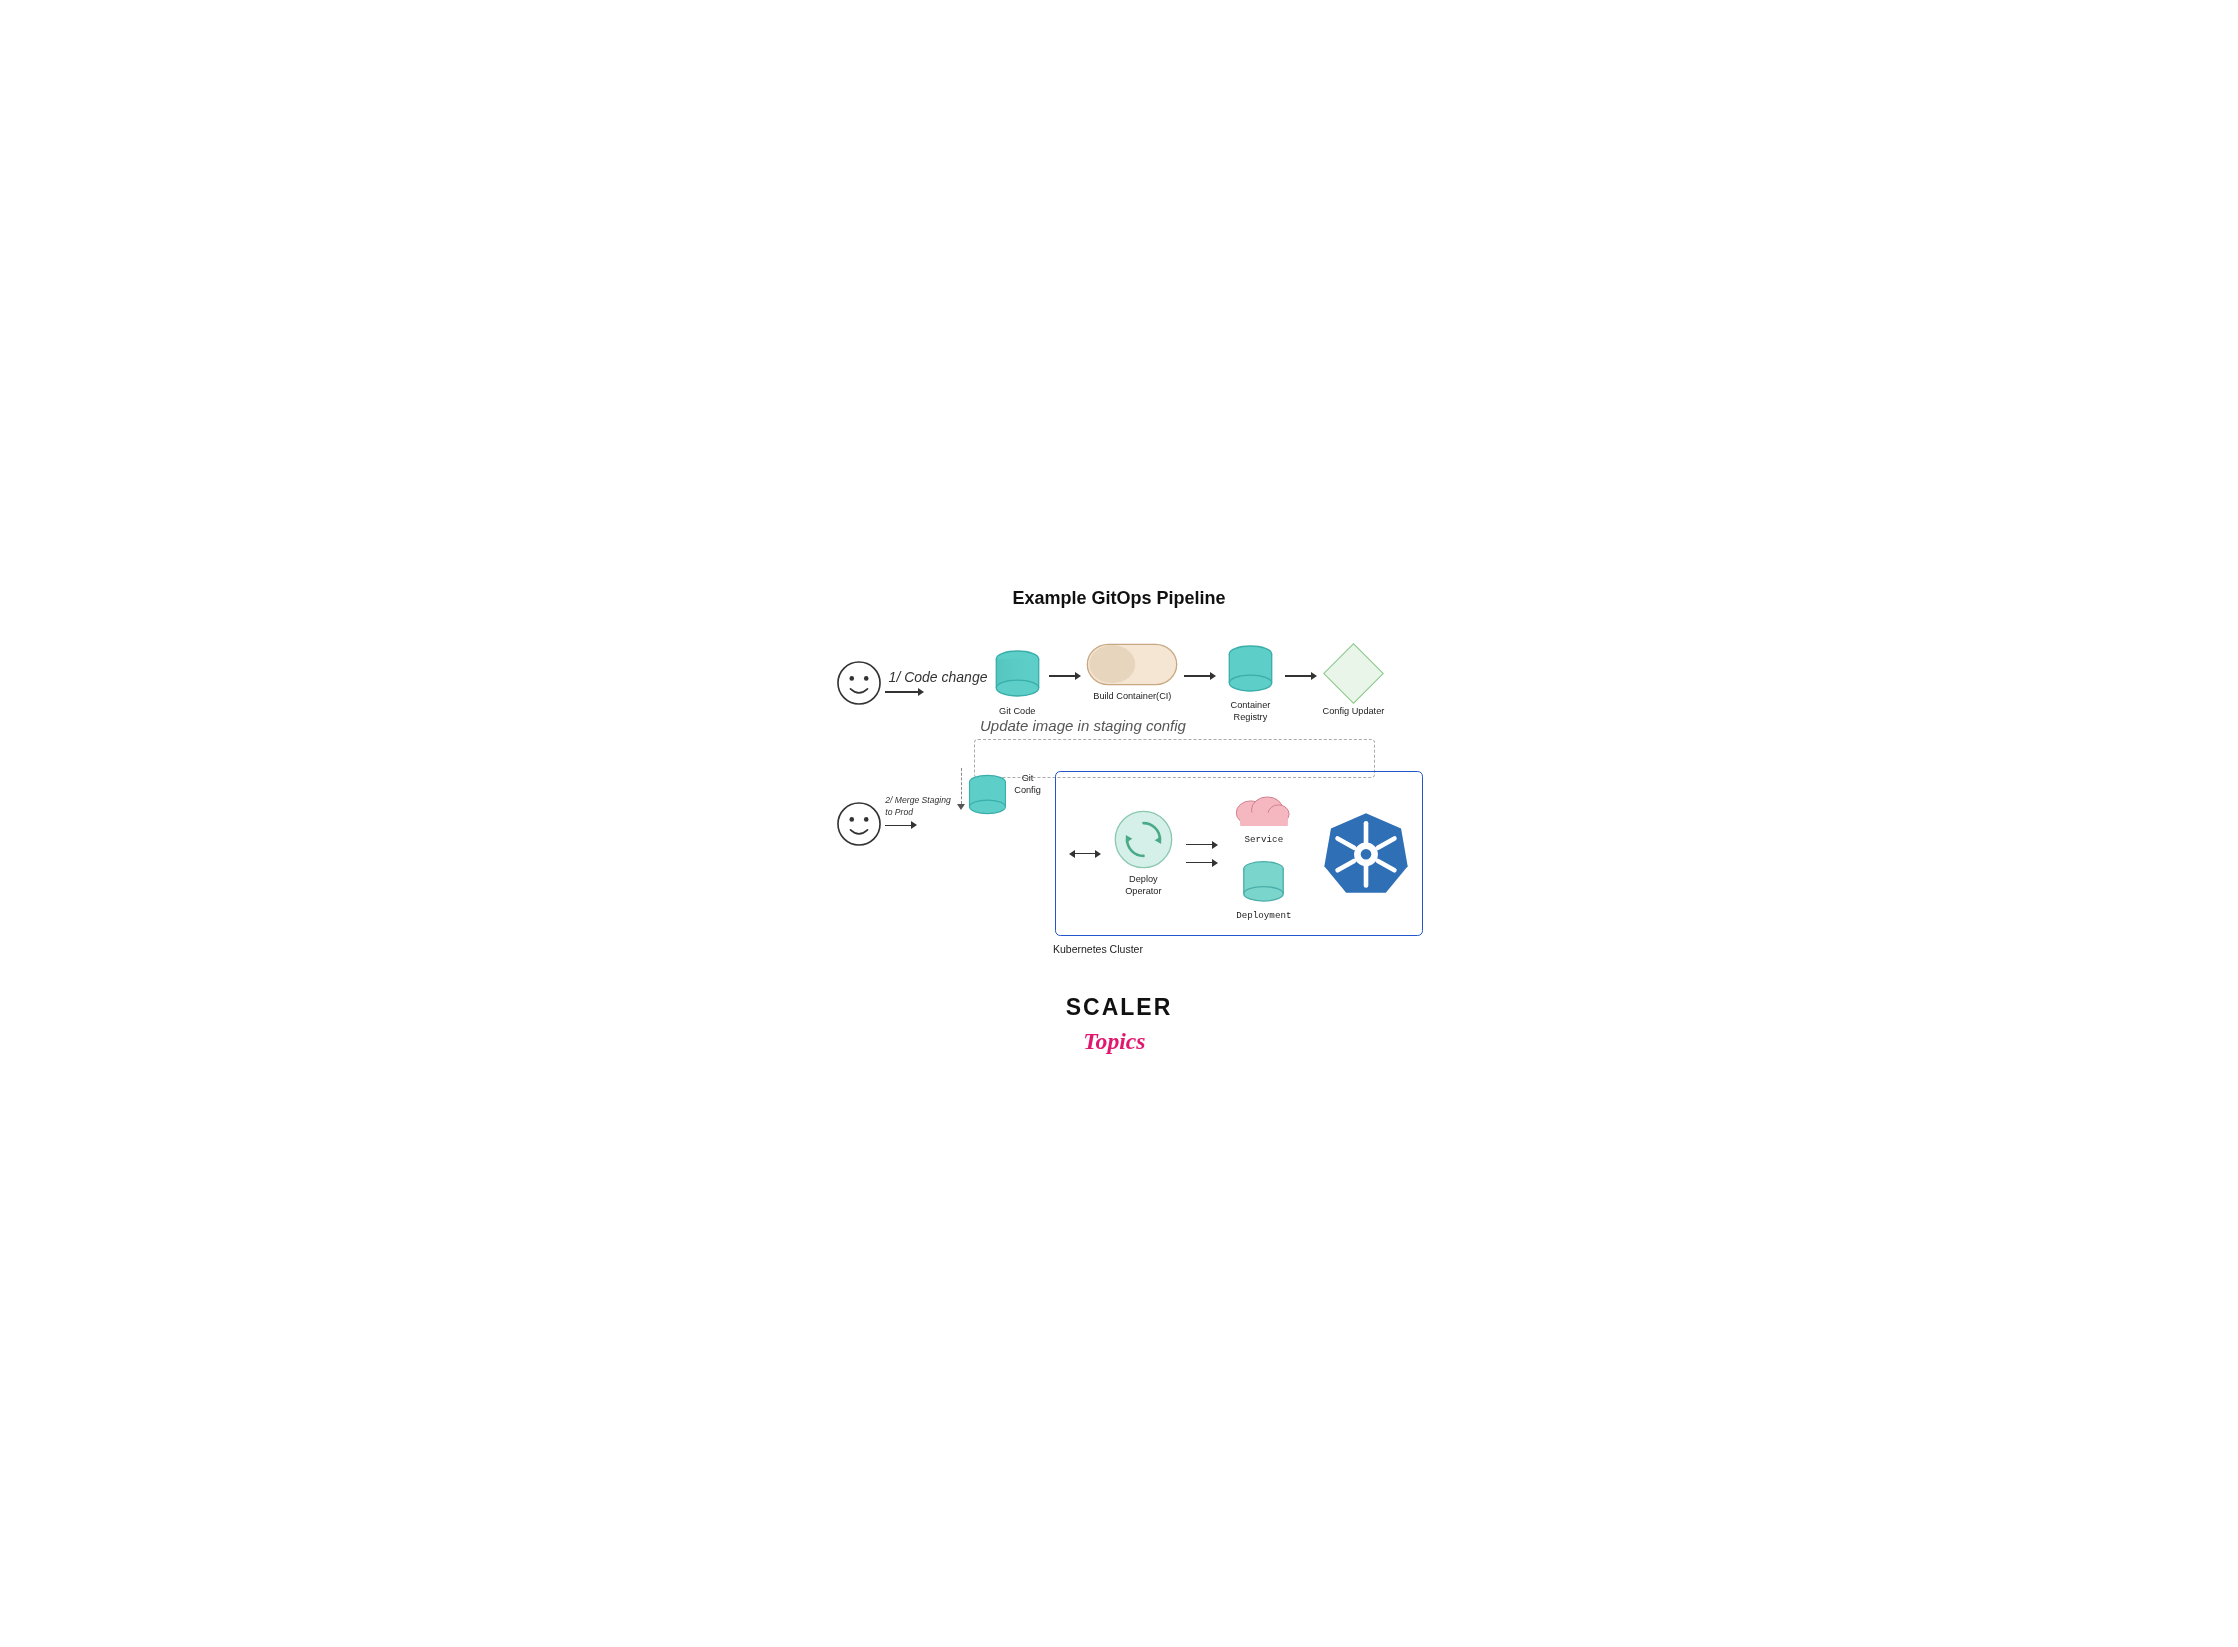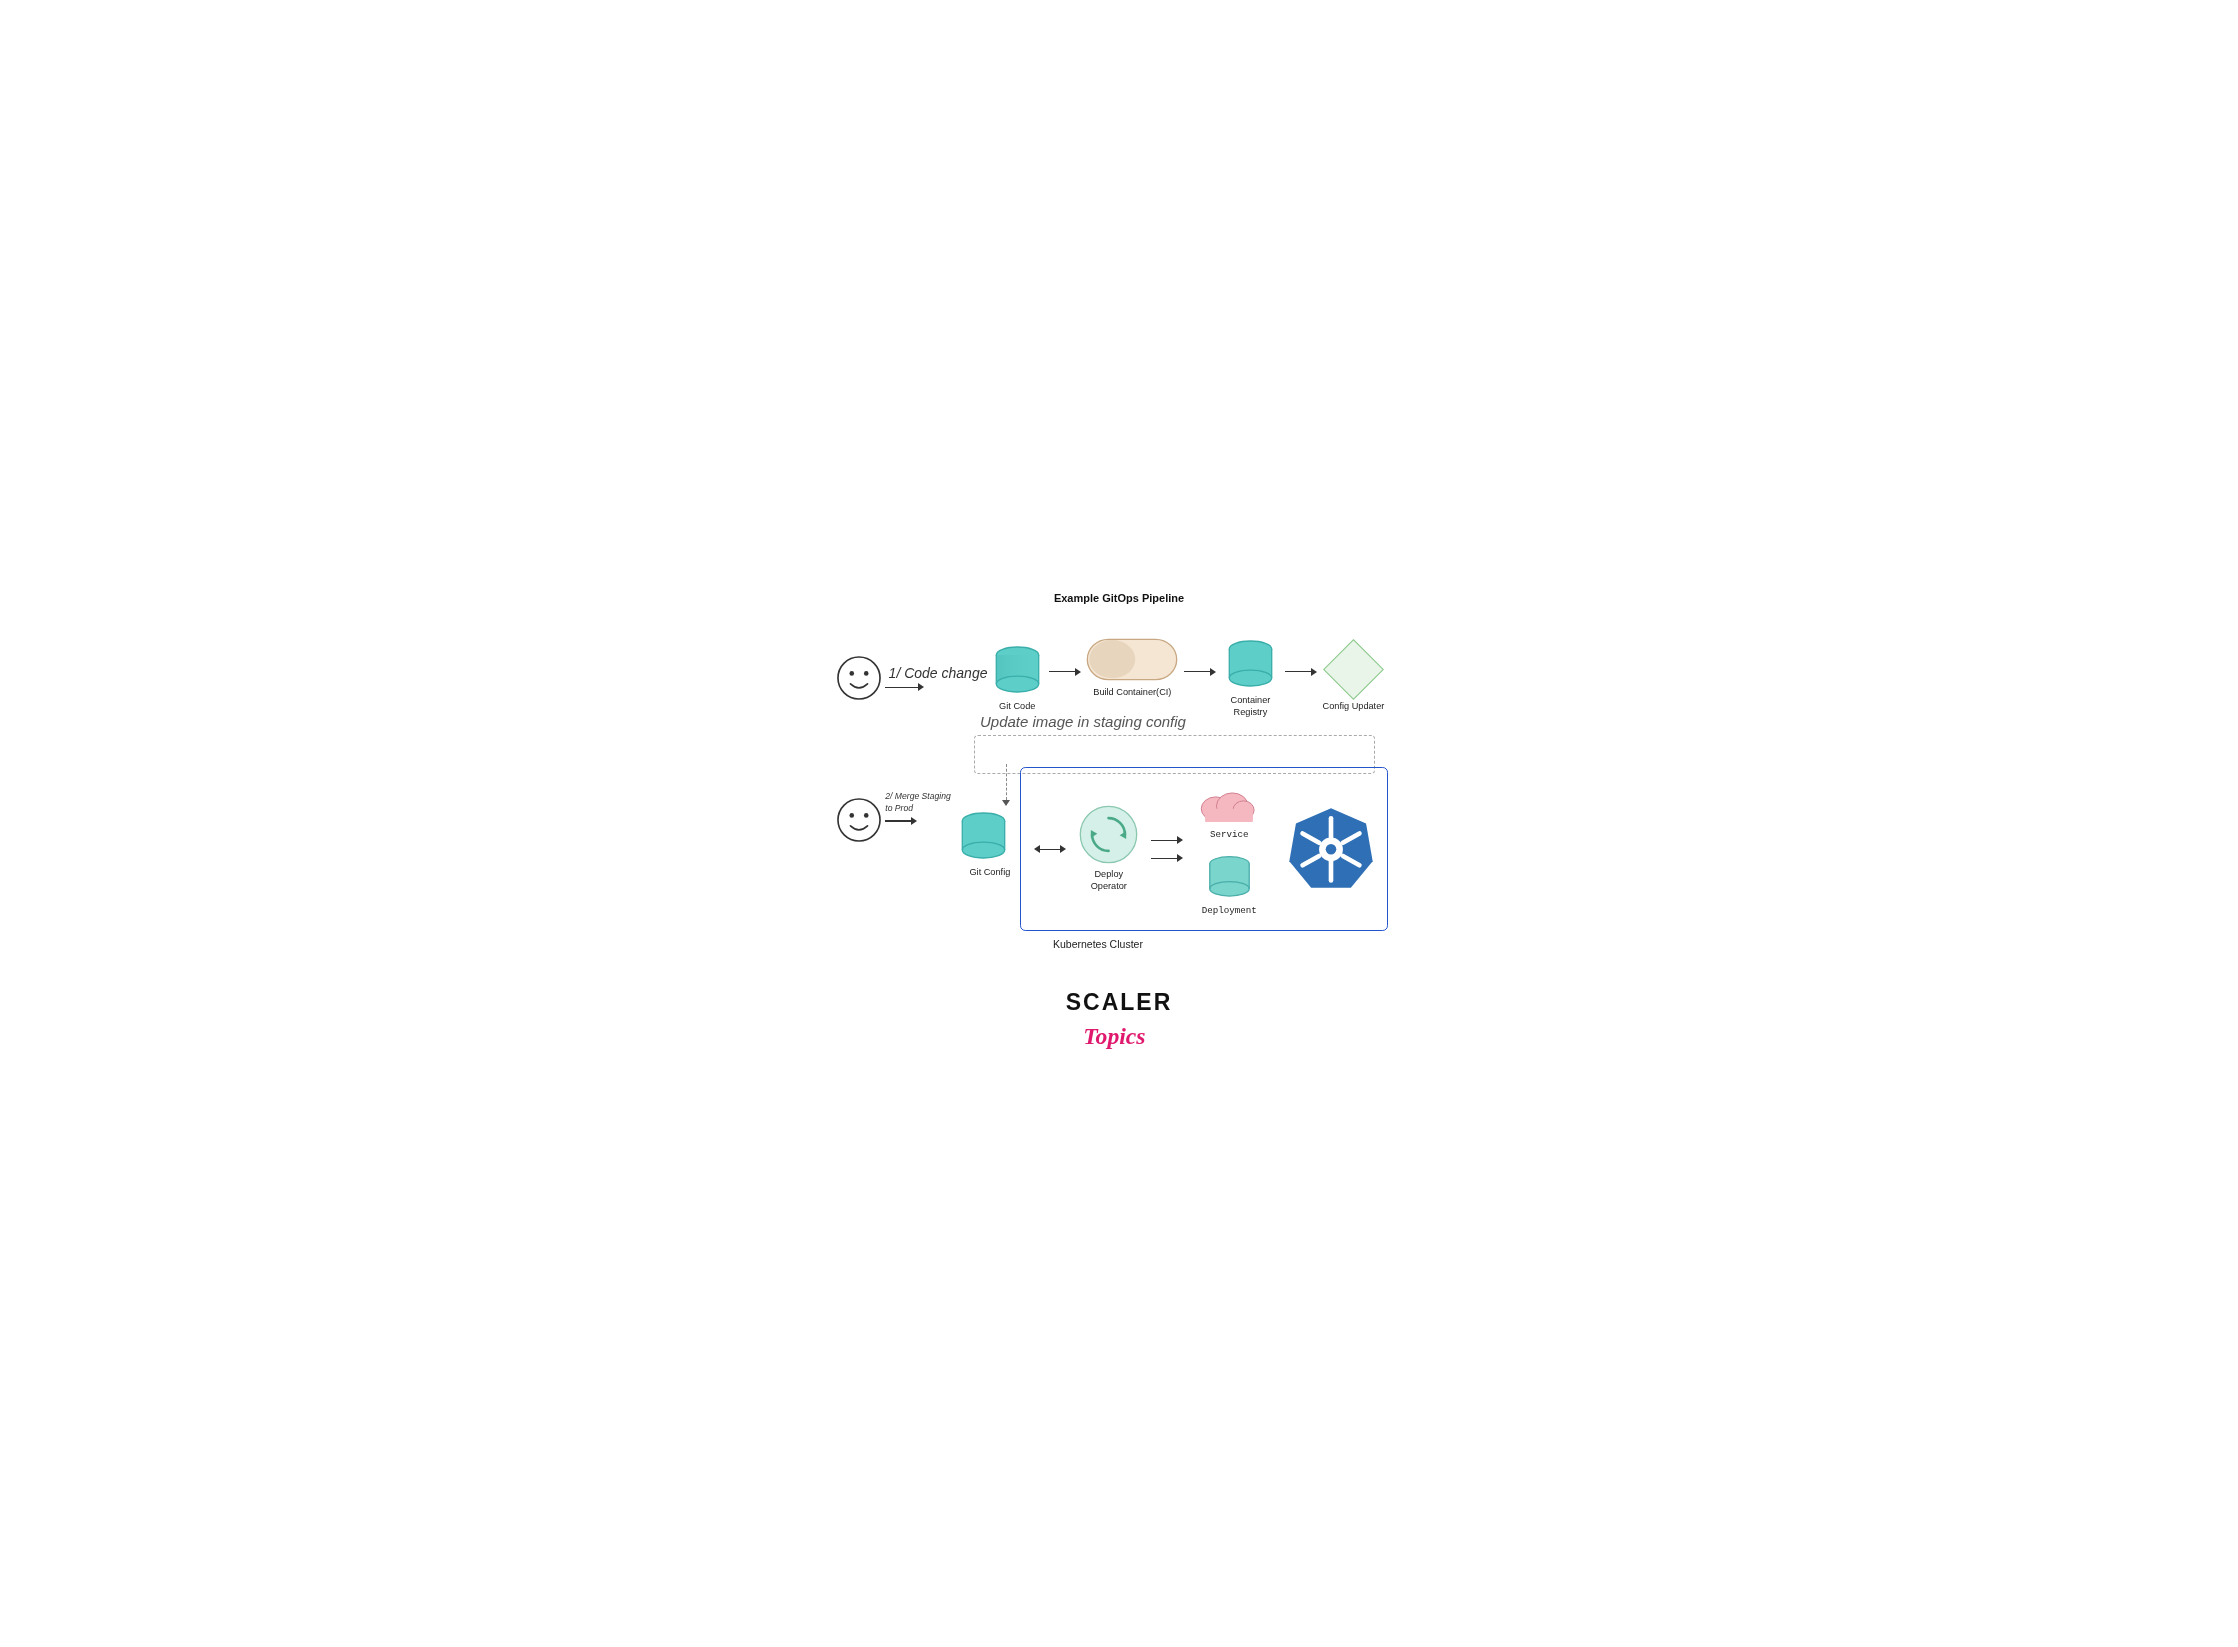--- a/index.html
+++ b/index.html
@@ -11,21 +11,21 @@
       align-items: center;
       min-height: 100vh;
       padding: 26px;
     }
     .diagram-container {
       width: 592px;
       position: relative;
     }
     .diagram-title {
       text-align: center;
-      font-size: 11px;
+      font-size: 18px;
       font-weight: 700;
       margin-bottom: 33px;
       color: #111;
     }
     
     .smiley {
       width: 46px;
       height: 46px;
       flex-shrink: 0;
     }
@@ -193,21 +193,21 @@
       </div>
 
       <div style="display:flex; flex-direction:column; align-items:flex-start; margin-top:26px; margin-left:3.3px;">
         <div style="font-style:italic; font-size:8.6px; color:#333; width:72px; line-height:1.4; margin-bottom:3.3px;">2/ Merge Staging<br>to Prod</div>
         <div class="arrow-right">
           <div class="arrow-line" style="width:26px;"></div>
           <div class="arrow-head"></div>
         </div>
       </div>
 
-      <div style="position:relative; display:flex; flex-direction:column; align-items:flex-end;">
+      <div style="position:relative; display:flex; flex-direction:row; align-items:flex-start;">
 
         <div style="display:flex; flex-direction:column; align-items:center; margin-bottom:3.3px;">
           <div style="width:1.3px; height:36px; border-left:1.3px dashed #888;"></div>
           <div style="width:0; height:0; border-left:4.6px solid transparent; border-right:4.6px solid transparent; border-top:6.6px solid #555; margin-left:0;"></div>
         </div>
 
         <svg width="53" height="53" viewBox="0 0 80 80">
           <ellipse cx="40" cy="18" rx="32" ry="12" fill="#5ecec8" stroke="#3aaeaa" stroke-width="2"></ellipse>
           <rect x="8" y="18" width="64" height="44" fill="#5ecec8"></rect>
           <ellipse cx="40" cy="62" rx="32" ry="12" fill="#5ecec8" stroke="#3aaeaa" stroke-width="2"></ellipse>

